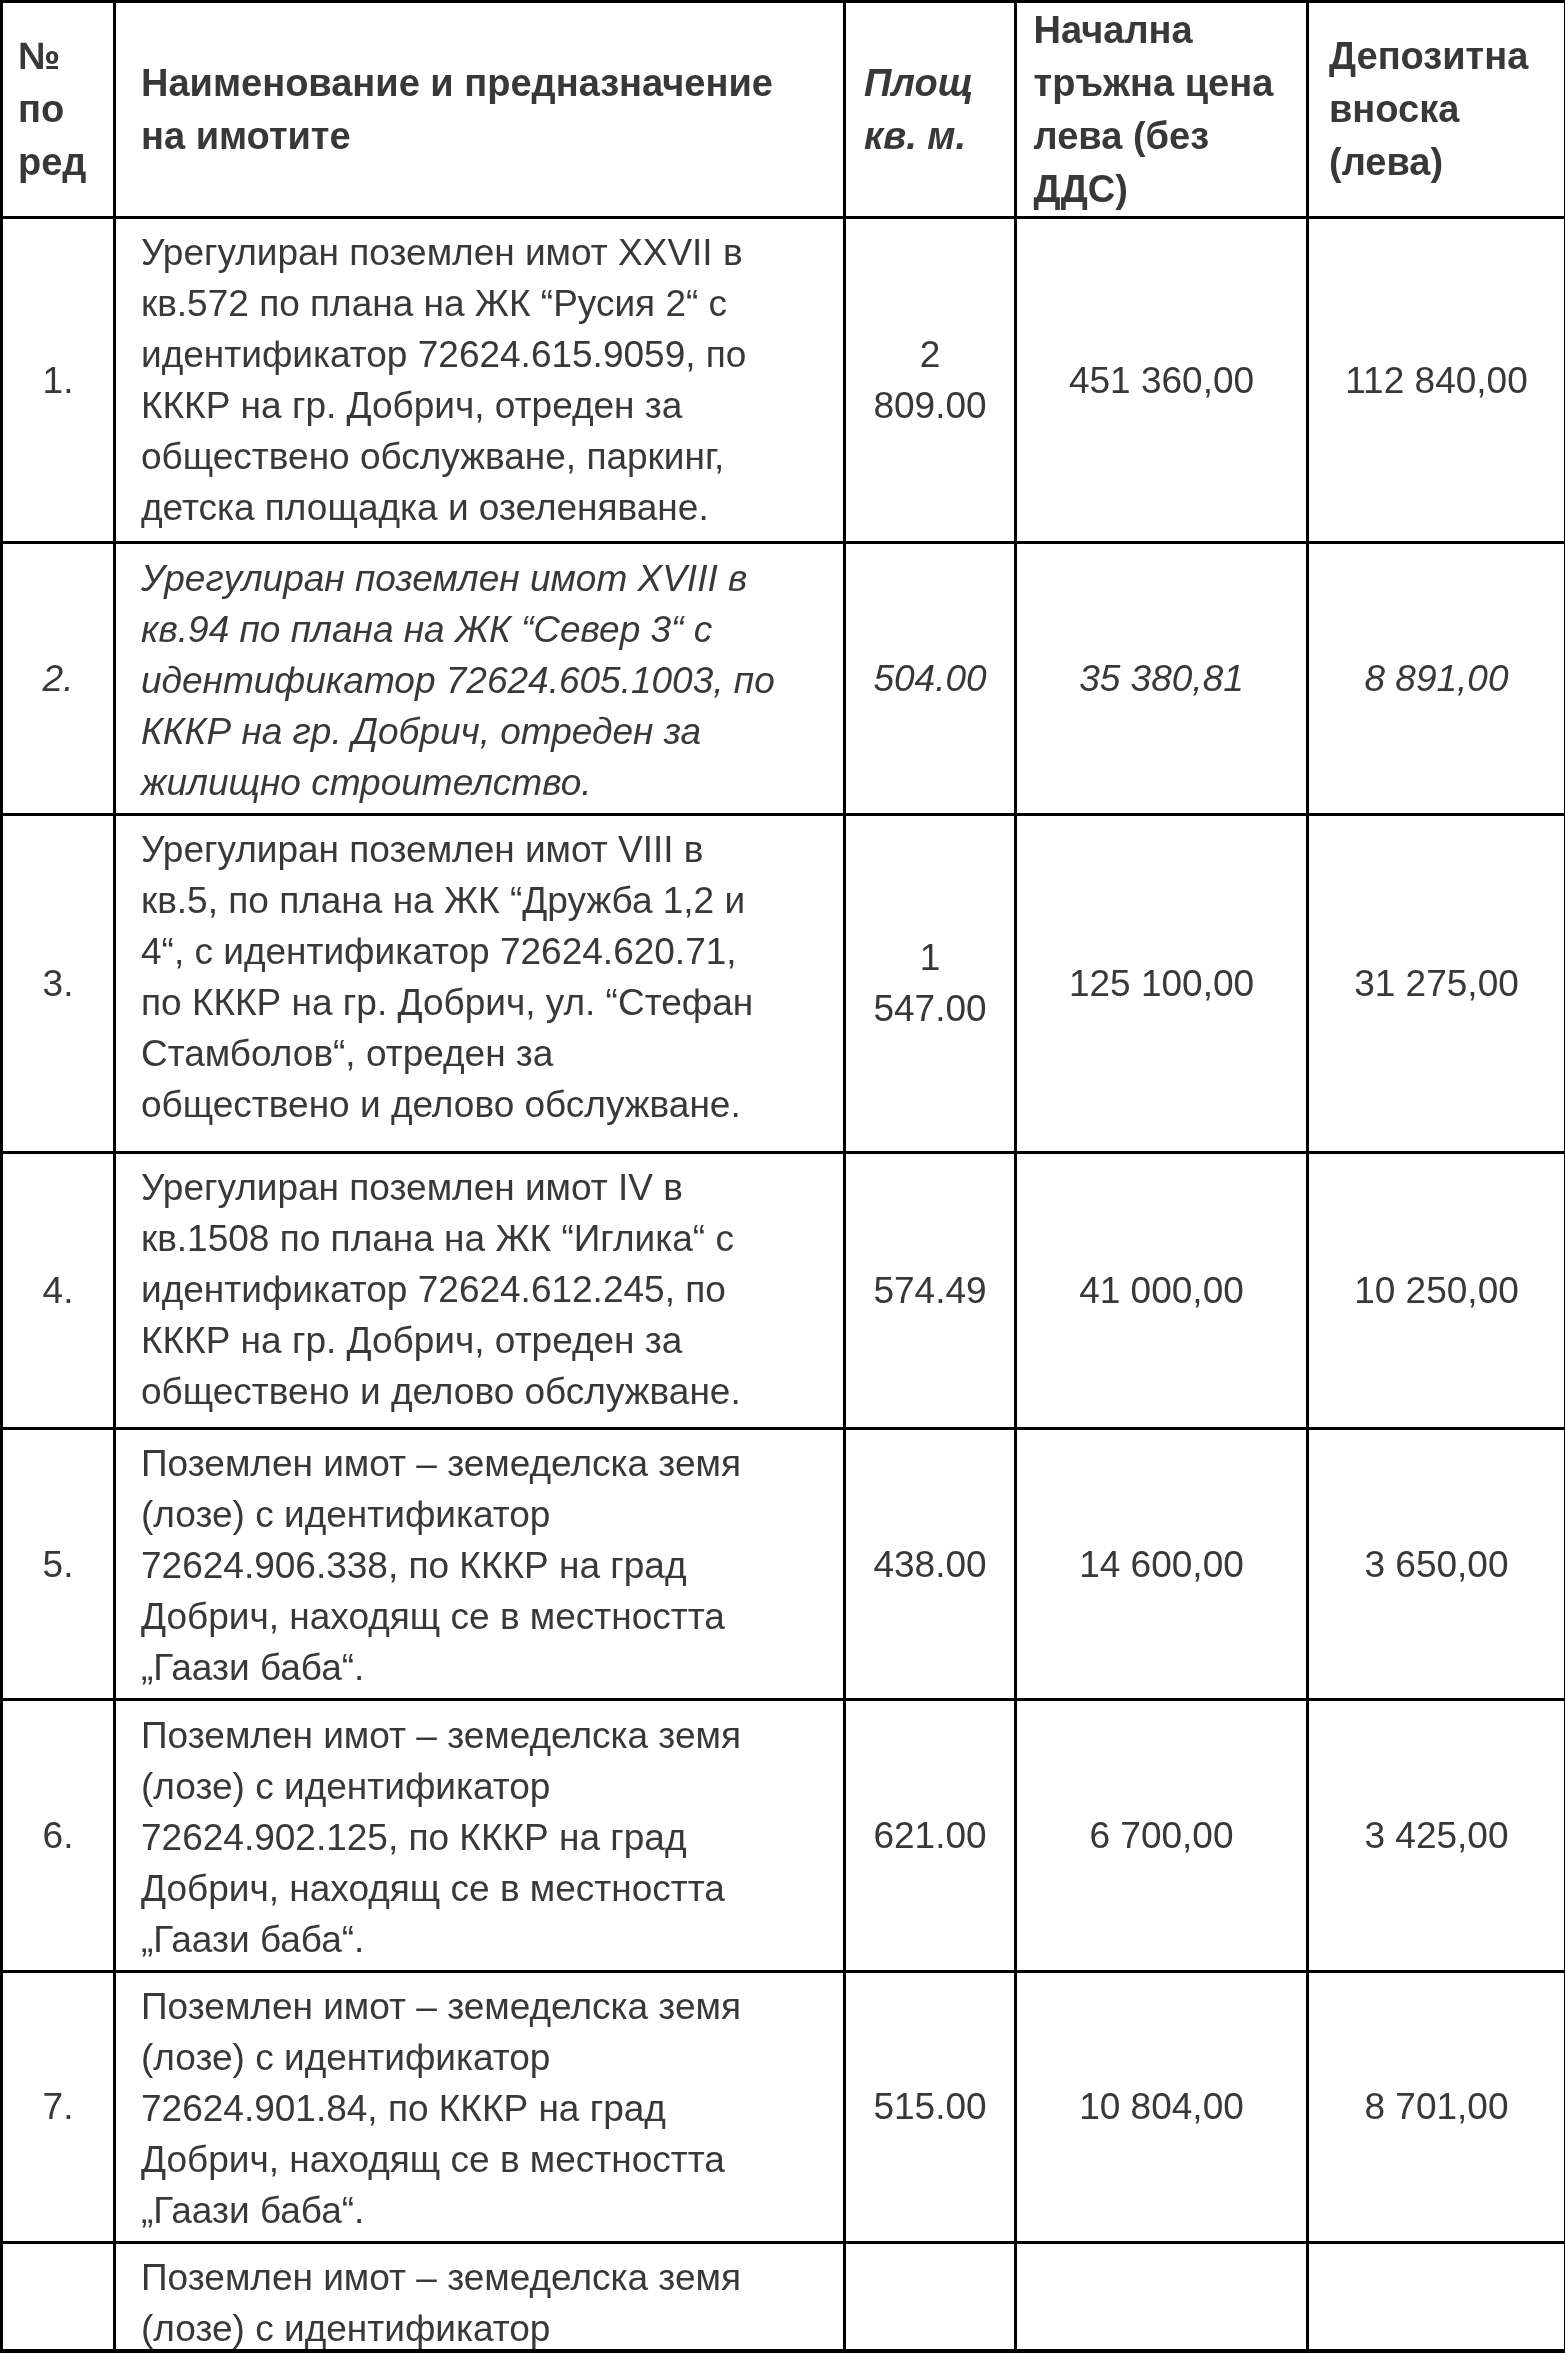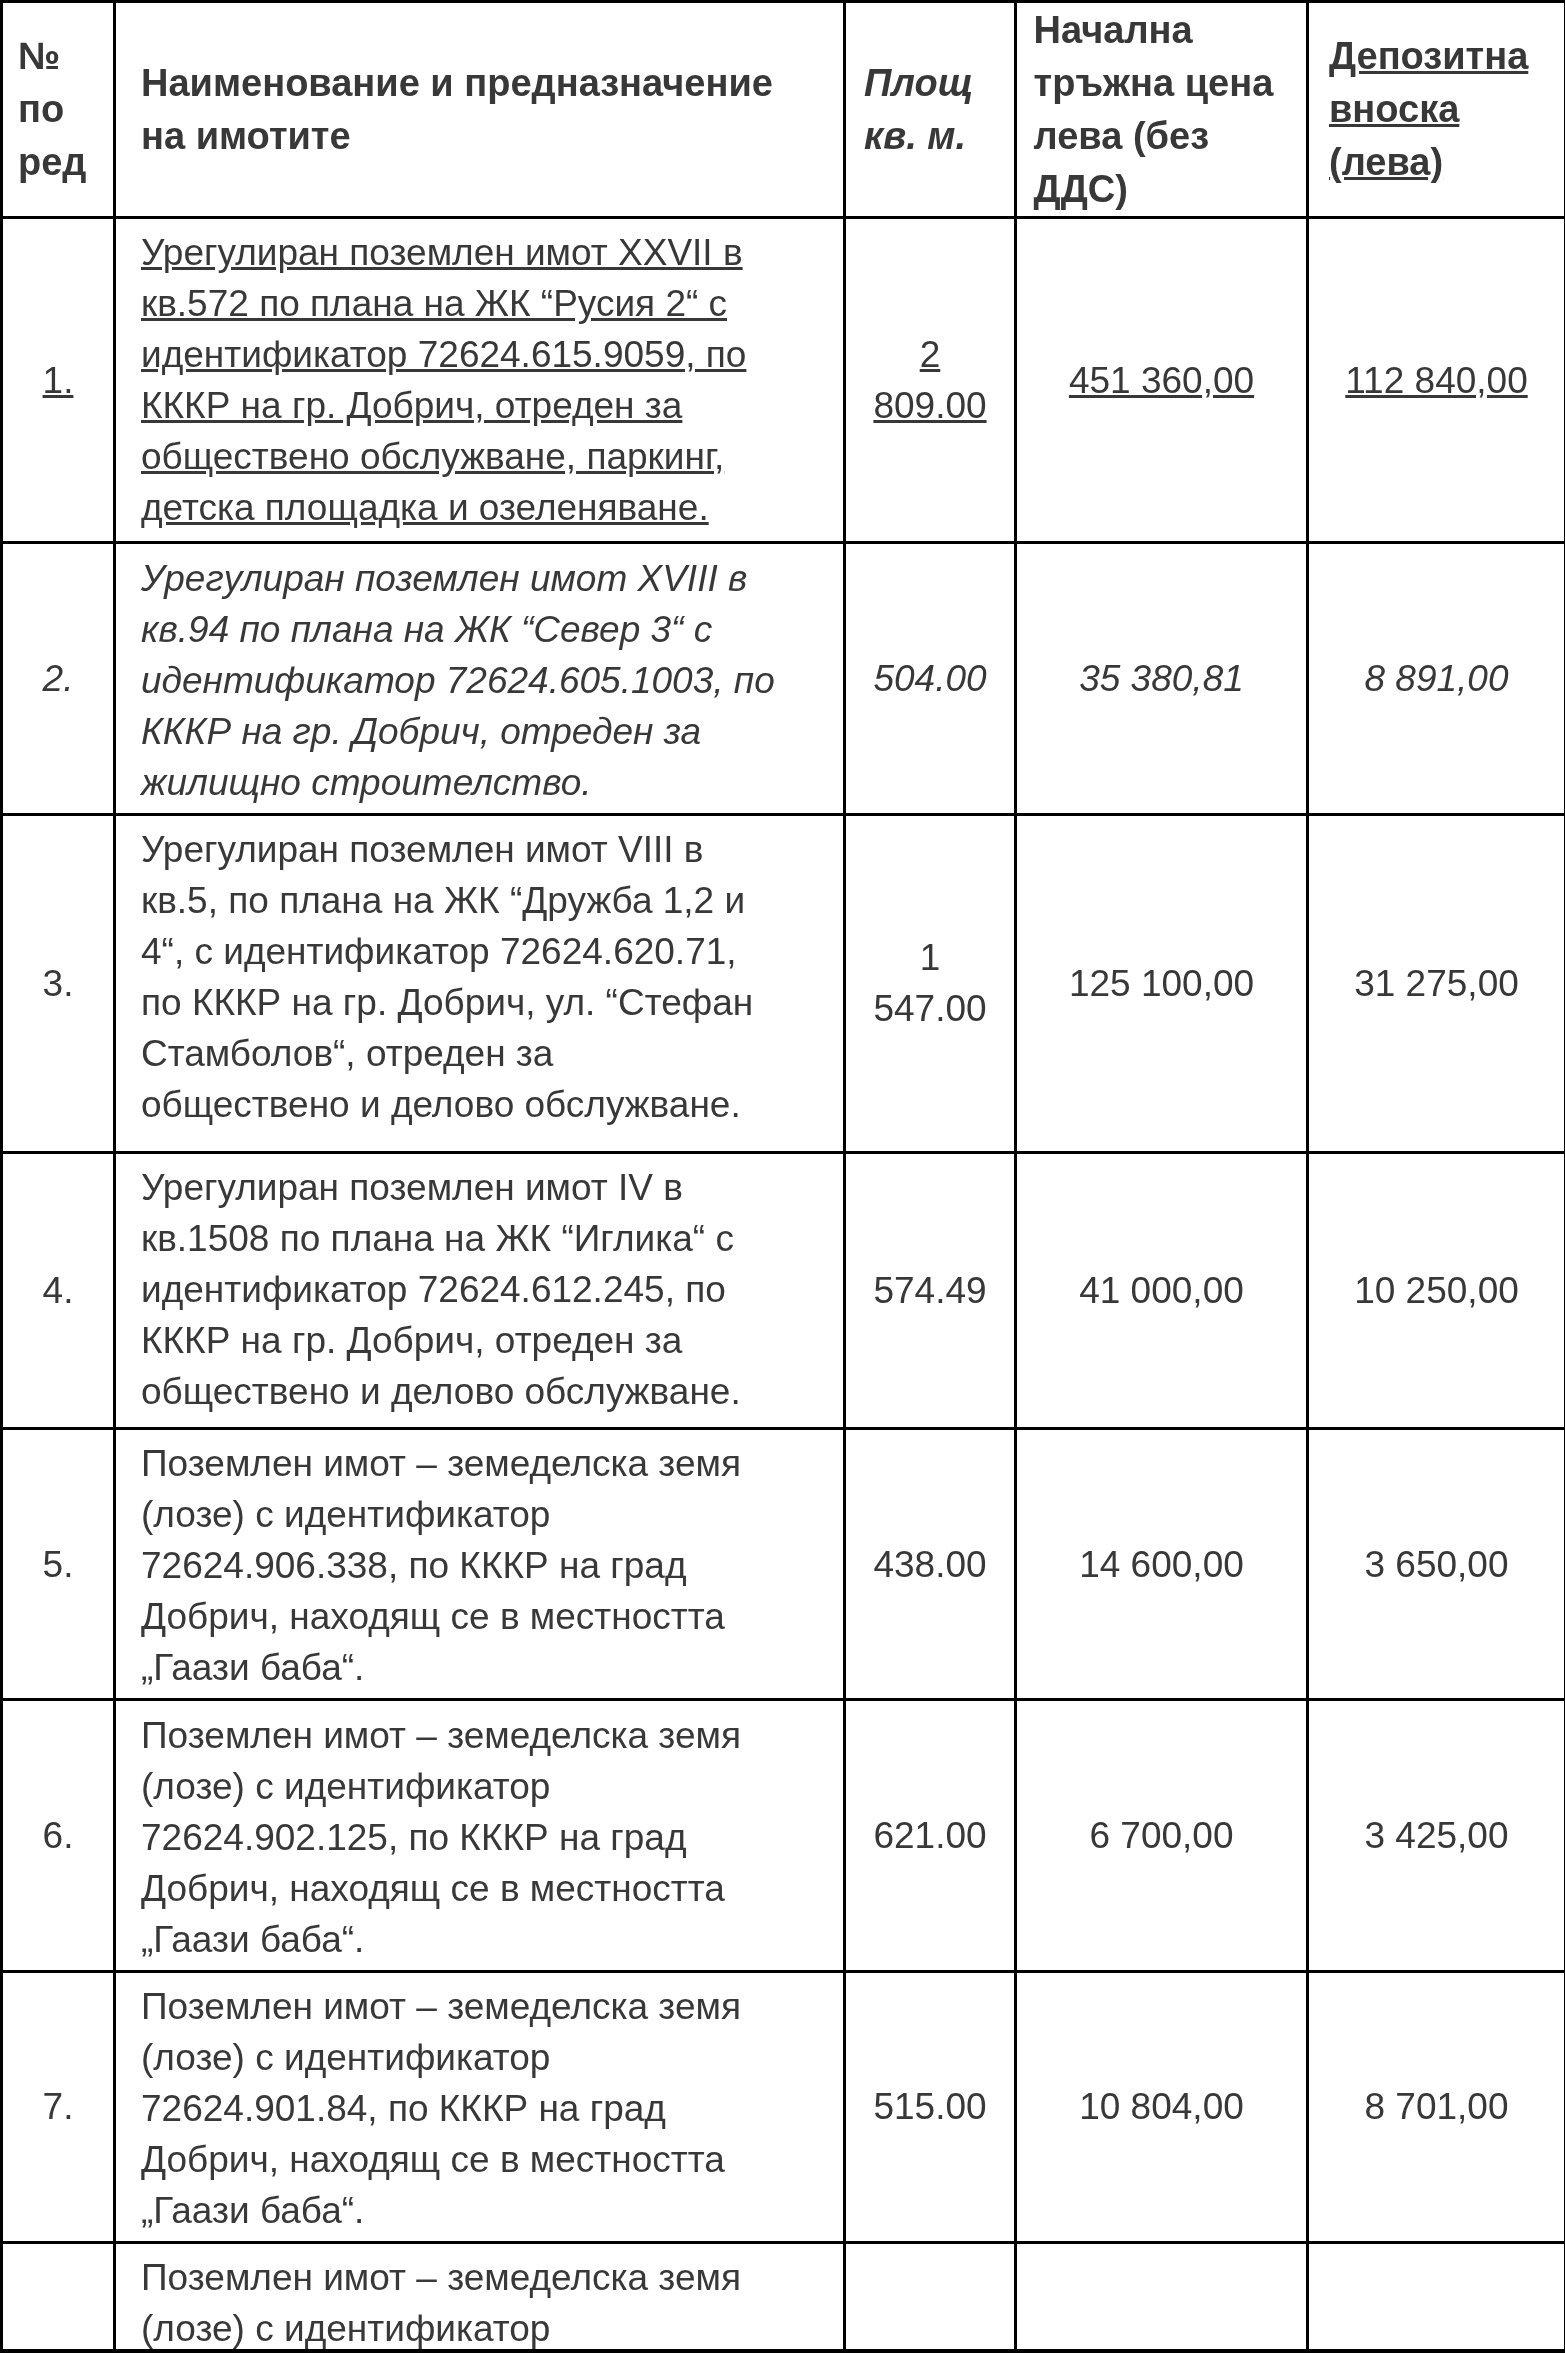--- a/index.html
+++ b/index.html
@@ -43,40 +43,40 @@
     font-size: 38px;
     line-height: 53px;
     height: 213px;
     vertical-align: middle;
     text-align: left;
   }
   th.h-no    { padding: 0 5px 0 15px; white-space: pre-line; }
   th.h-name  { padding: 0 16.6px 0 25px; white-space: pre-line; }
   th.h-area  { padding: 0 8.3px 0 18px; font-style: italic; }
   th.h-price { padding: 0 15px 0 16.6px; text-align: justify; }
-  th.h-deposit { padding: 0 8.3px 0 20px; text-decoration: underline; }
+  th.h-deposit { padding: 0 8.3px 0 20px; }
 
   
   td.no {
     text-align: center;
     vertical-align: middle;
   }
   td.name {
     vertical-align: top;
     padding: 8.3px 16.6px 5px 25px;
     white-space: pre-line;
   }
   td.num {
     text-align: center;
     vertical-align: middle;
     white-space: pre-line;
     padding: 0 6.6px;
   }
 
-  tr.r1 td { height: 309px; text-decoration: underline; }
+  tr.r1 td { height: 309px; }
   tr.r2 td { height: 246px; font-style: italic; }
   tr.r3 td { height: 322px; }
   tr.r4 td { height: 260px; }
   tr.r5 td { height: 255px; }
   tr.r6 td { height: 255px; }
   tr.r7 td { height: 255px; }
   tr.r8 td { height: 240px; }
 
   
   #bottom-cut-line {

